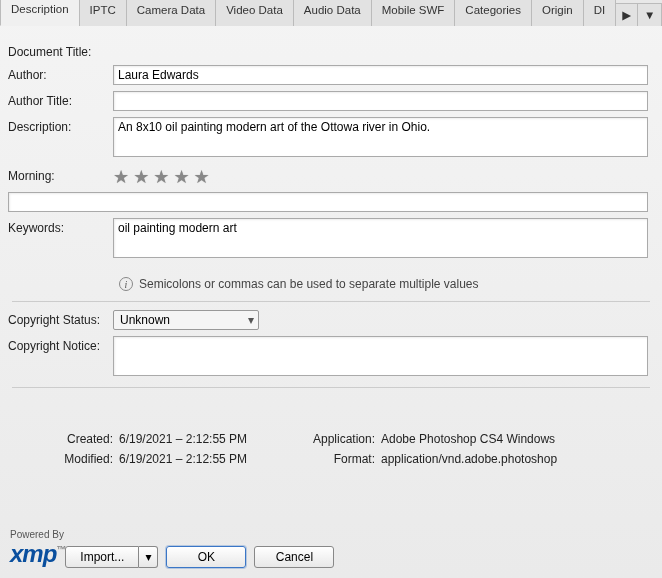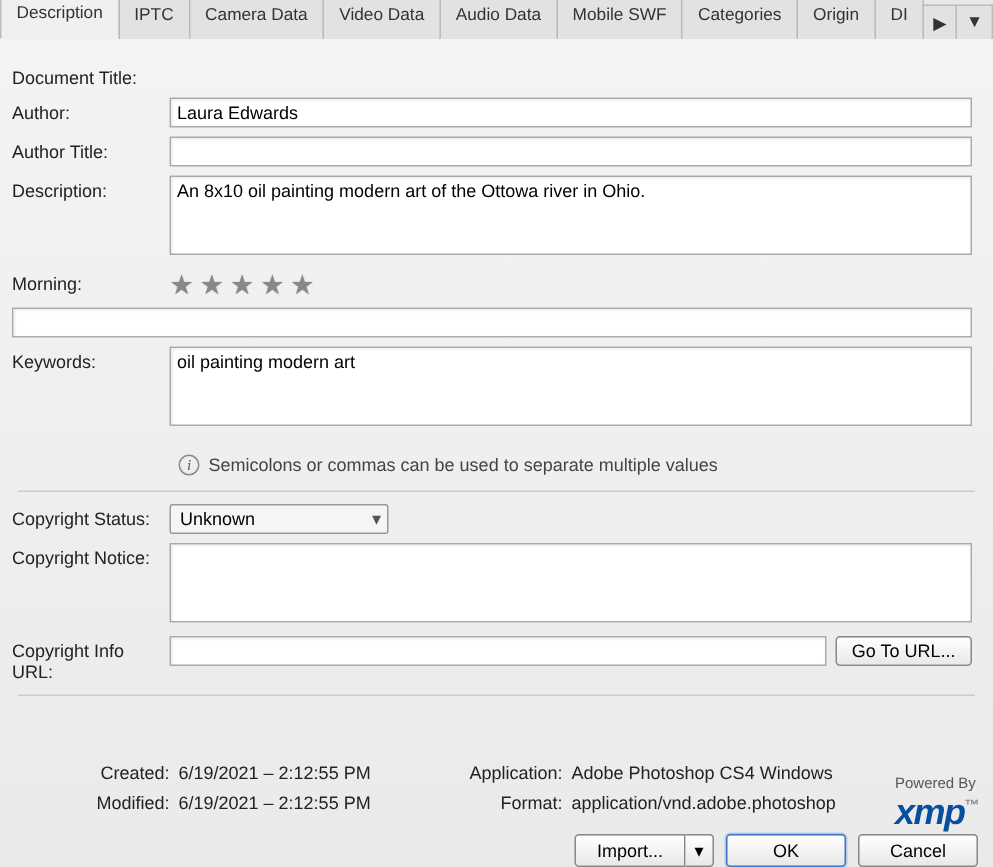--- a/index.html
+++ b/index.html
@@ -77,21 +77,21 @@
     width: 100%;
     font-family: inherit;
     font-size: 12px;
     padding: 2px 4px;
     border: 1px solid #aaa;
     background: #fff;
     box-shadow: inset 1px 1px 2px rgba(0,0,0,0.08);
   }
   textarea {
     resize: none;
-    height: 53px;
+    height: 40px;
   }
   .stars {
     display: flex;
     gap: 4px;
     padding-top: 2px;
   }
   .star {
     font-size: 18px;
     color: #888;
     line-height: 1;
@@ -150,27 +150,26 @@
     grid-template-columns: 105px 160px 90px 1fr;
     gap: 6px 6px;
     padding: 8px 6px 0 0;
     font-size: 12px;
     color: #222;
     margin-top: 36px;
   }
   .meta .ml { text-align: right; }
   .footer {
     position: absolute;
-    bottom: 0;
+    bottom: 10px;
     left: 10px;
     right: 10px;
     display: flex;
     align-items: flex-end;
     justify-content: flex-start;
-    flex-direction: column;
   }
   .powered { font-size: 10px; color: #555; line-height:1.1; }
   .xmp {
     font-size: 24px; font-weight: bold; color: #0a4f9e;
     font-style: italic; letter-spacing: -1px;
   }
   .xmp sup { font-size: 10px; color:#888; font-style:normal;}
   .footer-btns { display:flex; gap:8px; align-items:center; }
   .import-wrap { display:flex; }
   .import-wrap .btn { border-radius: 3px 0 0 3px; min-width:70px; }
@@ -259,27 +258,20 @@
           <span class="chev">▾</span>
         </span>
       </div>
     </div>
 
     <div class="row">
       <div class="label">Copyright Notice:</div>
       <div class="field"><textarea style=""></textarea></div>
     </div>
 
-    <div class="row url-row">
-      <div class="label">Copyright Info URL:</div>
-      <div class="field">
-        <input type="text" value="" style="">
-        <button class="btn small">Go To URL...</button>
-      </div>
-    </div>
 
     <hr class="sep">
 
     <div class="meta">
       <div class="ml">Created:</div>
       <div>6/19/2021 – 2:12:55 PM</div>
       <div class="ml">Application:</div>
       <div>Adobe Photoshop CS4 Windows</div>
       <div class="ml">Modified:</div>
       <div>6/19/2021 – 2:12:55 PM</div>

